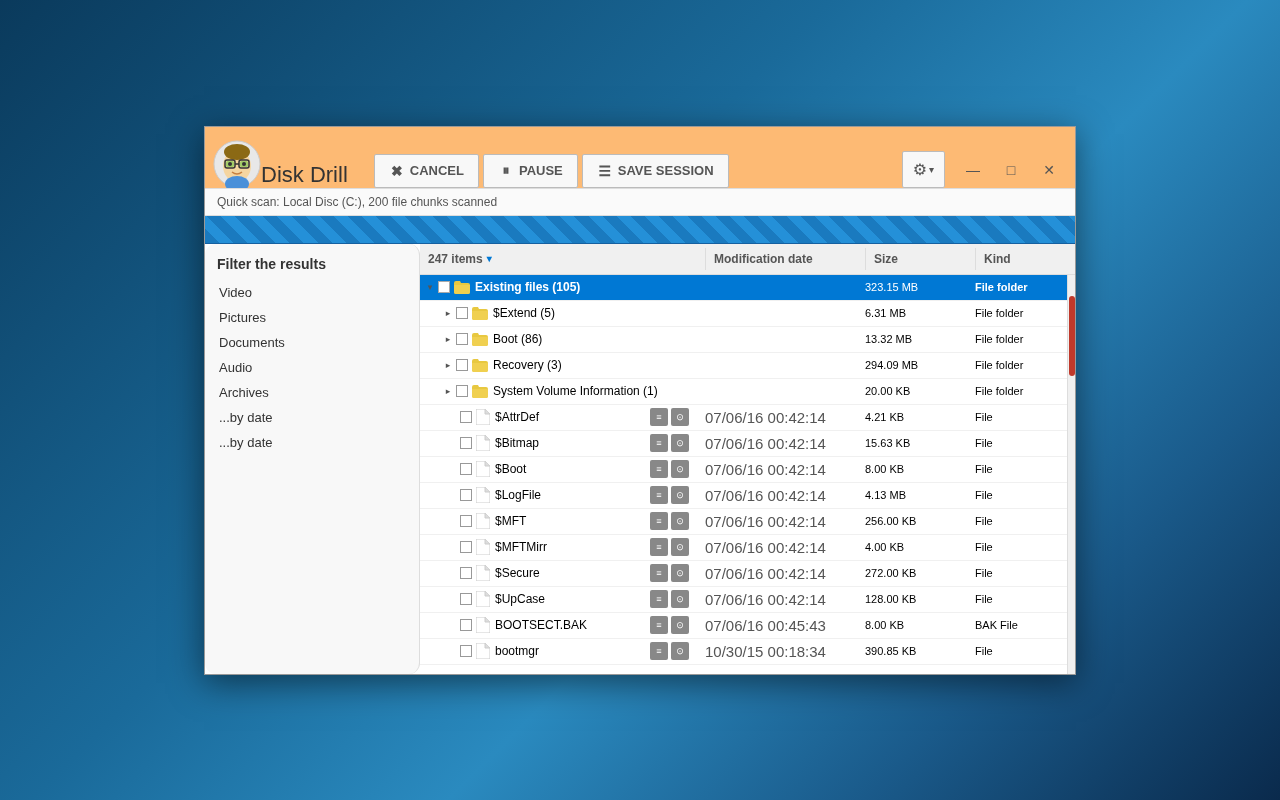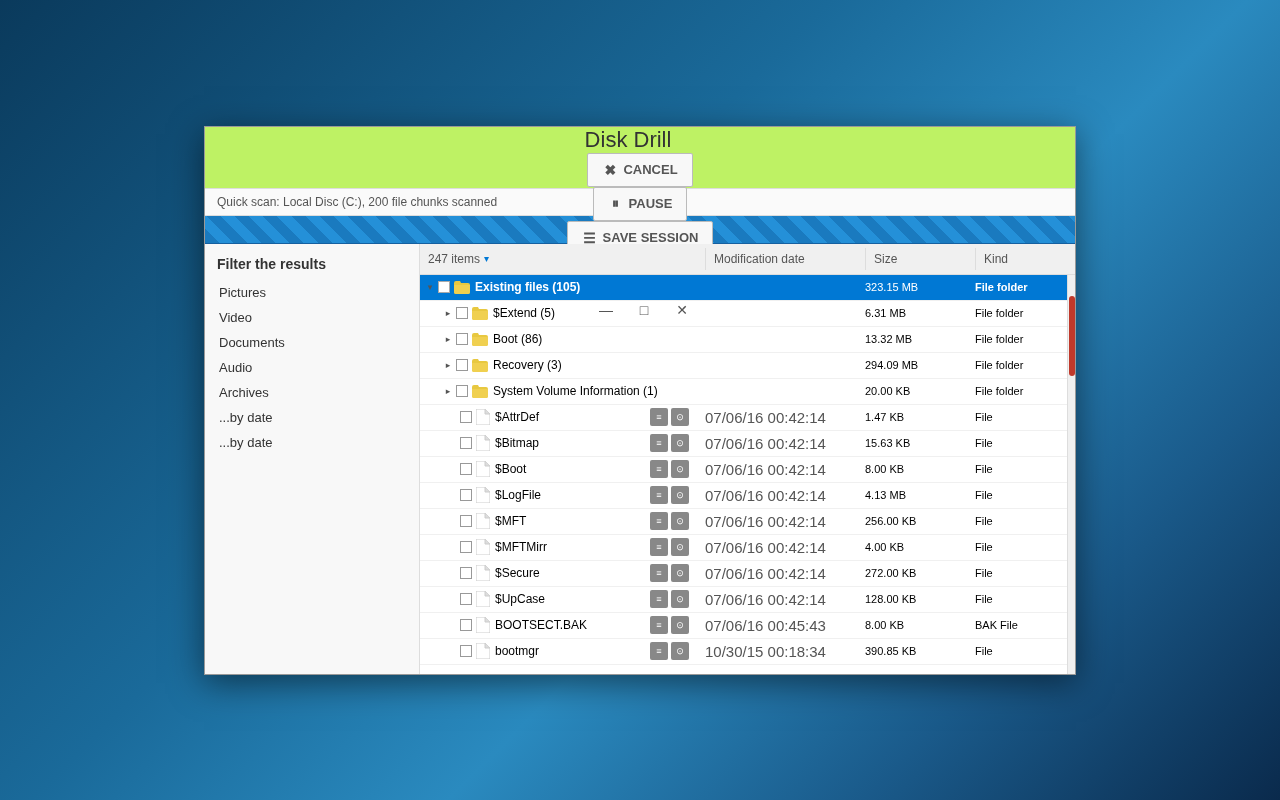--- a/index.html
+++ b/index.html
@@ -14,27 +14,26 @@
       overflow: hidden;
     }
     .window {
       width: 872px;
       background: #f0f0f0;
       border: 1px solid #999;
       box-shadow: 0 8px 32px rgba(0,0,0,0.5);
     }
     
     .titlebar {
-      background: #bef264;
+      background: #fdba74;
       border-bottom: 1px solid #ddd;
       display: flex;
-      align-items: center;
+      align-items: flex-end;
       padding: 0 8px;
       height: 62px;
-      flex-direction: column;
     }
     .app-title {
       font-size: 22px;
       font-weight: 300;
       color: #333;
       margin-right: 24px;
     }
     .toolbar-btn {
       display: flex;
       align-items: center;
@@ -117,20 +116,21 @@
       height: 430px;
       background: white;
     }
     
     .sidebar {
       width: 215px;
       background: #f8f8f8;
       border-right: 1px solid #ddd;
       padding: 12px;
       flex-shrink: 0;
+      border-radius: 11px;
     }
     .filter-title {
       font-size: 14px;
       font-weight: 600;
       color: #333;
       margin-bottom: 8px;
     }
     .search-box {
       width: 100%;
       padding: 6px 8px;
@@ -160,21 +160,21 @@
       flex-direction: column;
     }
     .list-header {
       display: grid;
       grid-template-columns: 1fr 160px 110px 100px;
       background: #f0f0f0;
       border-bottom: 1px solid #ddd;
       padding: 4px 0;
       font-size: 12px;
       color: #555;
-      font-weight: 400;
+      font-weight: 700;
     }
     .list-header-name {
       padding: 4px 8px;
       display: flex;
       align-items: center;
       gap: 4px;
     }
     .list-header-cell {
       padding: 4px 8px;
       border-left: 1px solid #ddd;
@@ -354,22 +354,22 @@
     <span>Quick scan: Local Disc (C:), 200 file chunks scanned</span>
   </div>
 
   <div class="progress-bar"></div>
 
   <div class="main-content">
 
     <div class="sidebar">
       <div class="filter-title">Filter the results</div>
 
+      <a class="filter-item">Video</a>
       <a class="filter-item">Pictures</a>
-      <a class="filter-item">Video</a>
       <a class="filter-item">Documents</a>
       <a class="filter-item">Audio</a>
       <a class="filter-item">Archives</a>
       <a class="filter-item">...by date</a>
       <a class="filter-item">...by date</a>
     </div>
 
     <div class="file-list">
 
       <div class="list-header">
@@ -468,21 +468,21 @@
                 <path d="M9 0 L9 5 L14 5" fill="#ddd" stroke="#ccc" stroke-width="1"></path>
               </svg>
               <span class="file-name">$AttrDef</span>
               <div style="flex:1;"></div>
               <div class="action-icons">
                 <div class="action-icon" style="background:#888;">≡</div>
                 <div class="action-icon" style="background:#888;">⊙</div>
               </div>
             </div>
             <div class="row-date">07/06/16 00:42:14</div>
-            <div class="row-size">1.47 KB</div>
+            <div class="row-size">4.21 KB</div>
             <div class="row-kind">File</div>
           </div>
 
           <div class="list-row">
             <div class="row-name indent2">
               <div class="checkbox"></div>
               <svg class="file-icon" viewBox="0 0 14 16" style="margin-right:3px;">
                 <path d="M0 0 L9 0 L14 5 L14 16 L0 16 Z" fill="white" stroke="#ccc" stroke-width="1"></path>
                 <path d="M9 0 L9 5 L14 5" fill="#ddd" stroke="#ccc" stroke-width="1"></path>
               </svg>

